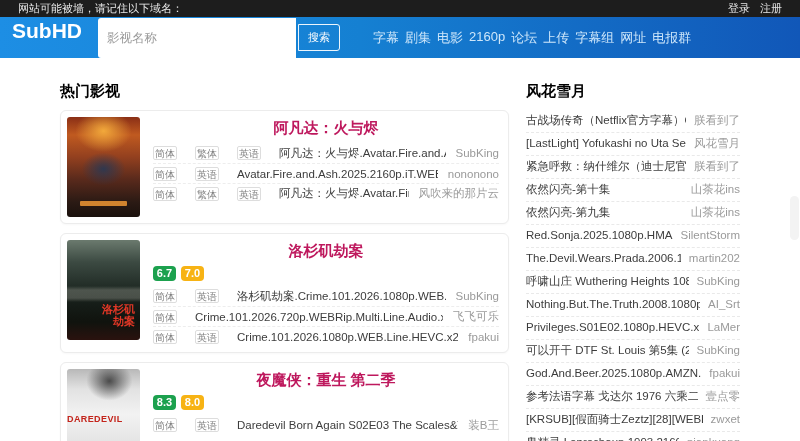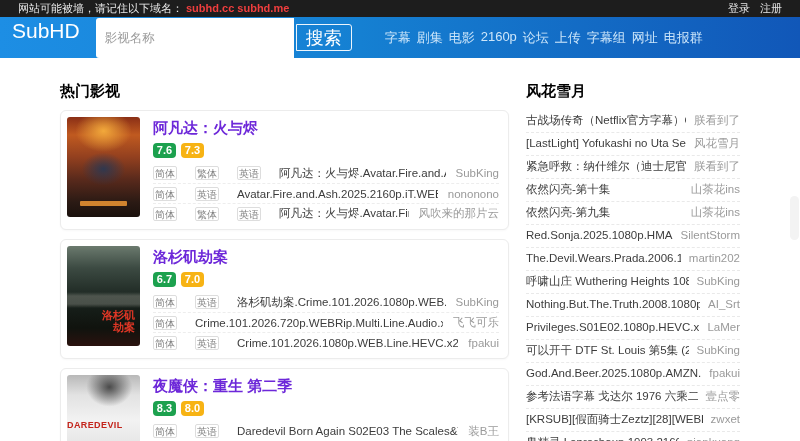--- a/index.html
+++ b/index.html
@@ -15,31 +15,31 @@
   }
   .topbar .notice { color:#e8e8e8; }
   .topbar .domains { color:#f03e3e; font-weight:bold; margin-left:3px; }
   .topbar .auth { margin-left:auto; display:flex; gap:10px; }
   .topbar .auth a { color:#e2e2e2; text-decoration:none; cursor:pointer;text-align:center; }
   
   .navbar {
     height:41px; display:flex; align-items:center; padding:0 10px;
     background:linear-gradient(90deg,#1d8ee4 0%,#1580d2 45%,#1157b8 100%);
   }
-  .logo { font-size:21px; color:#fff; margin:0 16px 14px 2px; font-weight:400; cursor:pointer; }
+  .logo { font-size:21px; color:#fff; margin:0 16px 14px 2px; font-weight:700; cursor:pointer; }
   .search { display:flex; align-items:center; }
   .search input {
     width:198px; height:40px; border:none; border-radius:3px 0 0 3px;
     padding:0 9px; font-size:12.5px; outline:none; color:#333;
     font-family:inherit;
   }
   .search input::placeholder { color:#999; }
   .search button {
     height:27px; background:transparent; border:1px solid rgba(255,255,255,.92);
-    color:#fff; border-radius:0 3px 3px 0; font-size:18px; padding:0 9px;
+    color:#fff; border-radius:0 3px 3px 0; font-size:11px; padding:0 9px;
     margin-left:2px; cursor:pointer; font-family:inherit;
   }
   .nav-items { display:flex; margin-left:33px; gap:6px; font-size:13px; }
   .nav-items a { color:#cde6fa; text-decoration:none; cursor:pointer; white-space:nowrap; }
   
   .main { display:flex; padding:0 60px; gap:17px; }
   .col-left  { width:449px; flex-shrink:0; }
   .col-right { flex:1; min-width:0; }
   .section-title { font-size:15px; color:#000000; margin:24px 0 9px; font-weight:700; }
   
@@ -62,21 +62,21 @@
     linear-gradient(180deg,#6b7a6e 0%,#3c4a42 22%,#232e28 45%,#151c17 65%,#10130e 82%,#2a120e 100%); }
   .poster-crime .poster-text { position:absolute; bottom:13px; right:5px; width:36px;
     color:#e03726; font-weight:700; font-size:11px; line-height:12px; text-align:right; }
   .poster-daredevil { background:
     radial-gradient(45% 28% at 58% 12%, #4a4a4a 0%, rgba(74,74,74,0) 70%),
     radial-gradient(32% 16% at 40% 88%, rgba(180,30,20,.45) 0%, rgba(180,30,20,0) 72%),
     linear-gradient(180deg,#b8b8b8 0%,#e2e2e2 20%,#f2f2f2 45%,#e6e6e6 70%,#d2d2d2 100%); }
   .poster-daredevil .poster-text { position:absolute; top:45px; left:0; right:0;
     text-align:left; color:#c3241b; font-weight:700; font-size:9px; letter-spacing:.4px; }
   .card-body { flex:1; min-width:0; margin-left:13px; padding-right:3px; }
-  .card-title { font-size:15px; font-weight:700; color:#6d28d9; margin:2px 0 5px; cursor:pointer; }
+  .card-title { font-size:15px; font-weight:700; color:#be185d; margin:2px 0 5px; cursor:pointer;text-align:center; }
   .badges { display:flex; gap:5px; margin-bottom:5px; }
   .badge { min-width:23px; padding:0 3px; height:15px; line-height:15px;
     border-radius:4px; text-align:center; color:#fff; font-size:11px; font-weight:700; }
   .badge-green  { background:#1ca14e; }
   .badge-yellow { background:#f7b314; }
   .sub-row { display:flex; align-items:center; height:20px; font-size:11.5px; }
   .sub-row + .sub-row { border-top:1px dashed #ededed; }
   .tag { border:1px solid #ddd; border-radius:2px; color:#808080; font-size:10px;
     padding:0 1px; height:14px; line-height:13px; margin-right:18px;
     display:inline-block; flex-shrink:0; background:#fff; }
@@ -89,21 +89,20 @@
   .latest-uploader { color:#9a9a9a; white-space:nowrap; flex-shrink:0; cursor:pointer; }
   
   .scroll-thumb { position:absolute; right:1px; top:196px; width:9px; height:44px;
     background:#f3f3f3; border-radius:5px; }
 </style>
 </head>
 <body>
 
 <div class="topbar">
   <span class="notice">网站可能被墙，请记住以下域名：</span>
-  <span class="domains">subhd.cc subhd.me</span>
   <span class="auth">
     <a>登录</a>
     <a>注册</a>
   </span>
 </div>
 
 <div class="navbar">
   <div class="logo">SubHD</div>
   <div class="search">
     <input type="text" placeholder="影视名称" style="">
@@ -126,24 +125,20 @@
 
   <div class="col-left">
     <div class="section-title">热门影视</div>
 
     <div class="card">
       <div class="poster poster-avatar">
           <div class="poster-bar"></div>
         </div>
       <div class="card-body">
         <div class="card-title">阿凡达：火与烬</div>
-        <div class="badges">
-          <span class="badge badge-green">7.6</span>
-          <span class="badge badge-yellow">7.3</span>
-        </div>
         <div class="sub-row">
           <span class="tag">简体</span>
           <span class="tag">繁体</span>
           <span class="tag">英语</span>
           <span class="sub-name">阿凡达：火与烬.Avatar.Fire.and.Ash.2025.2160p...</span>
           <span class="sub-uploader">SubKing</span>
         </div>
         <div class="sub-row">
           <span class="tag">简体</span>
           <span class="tag">英语</span>

